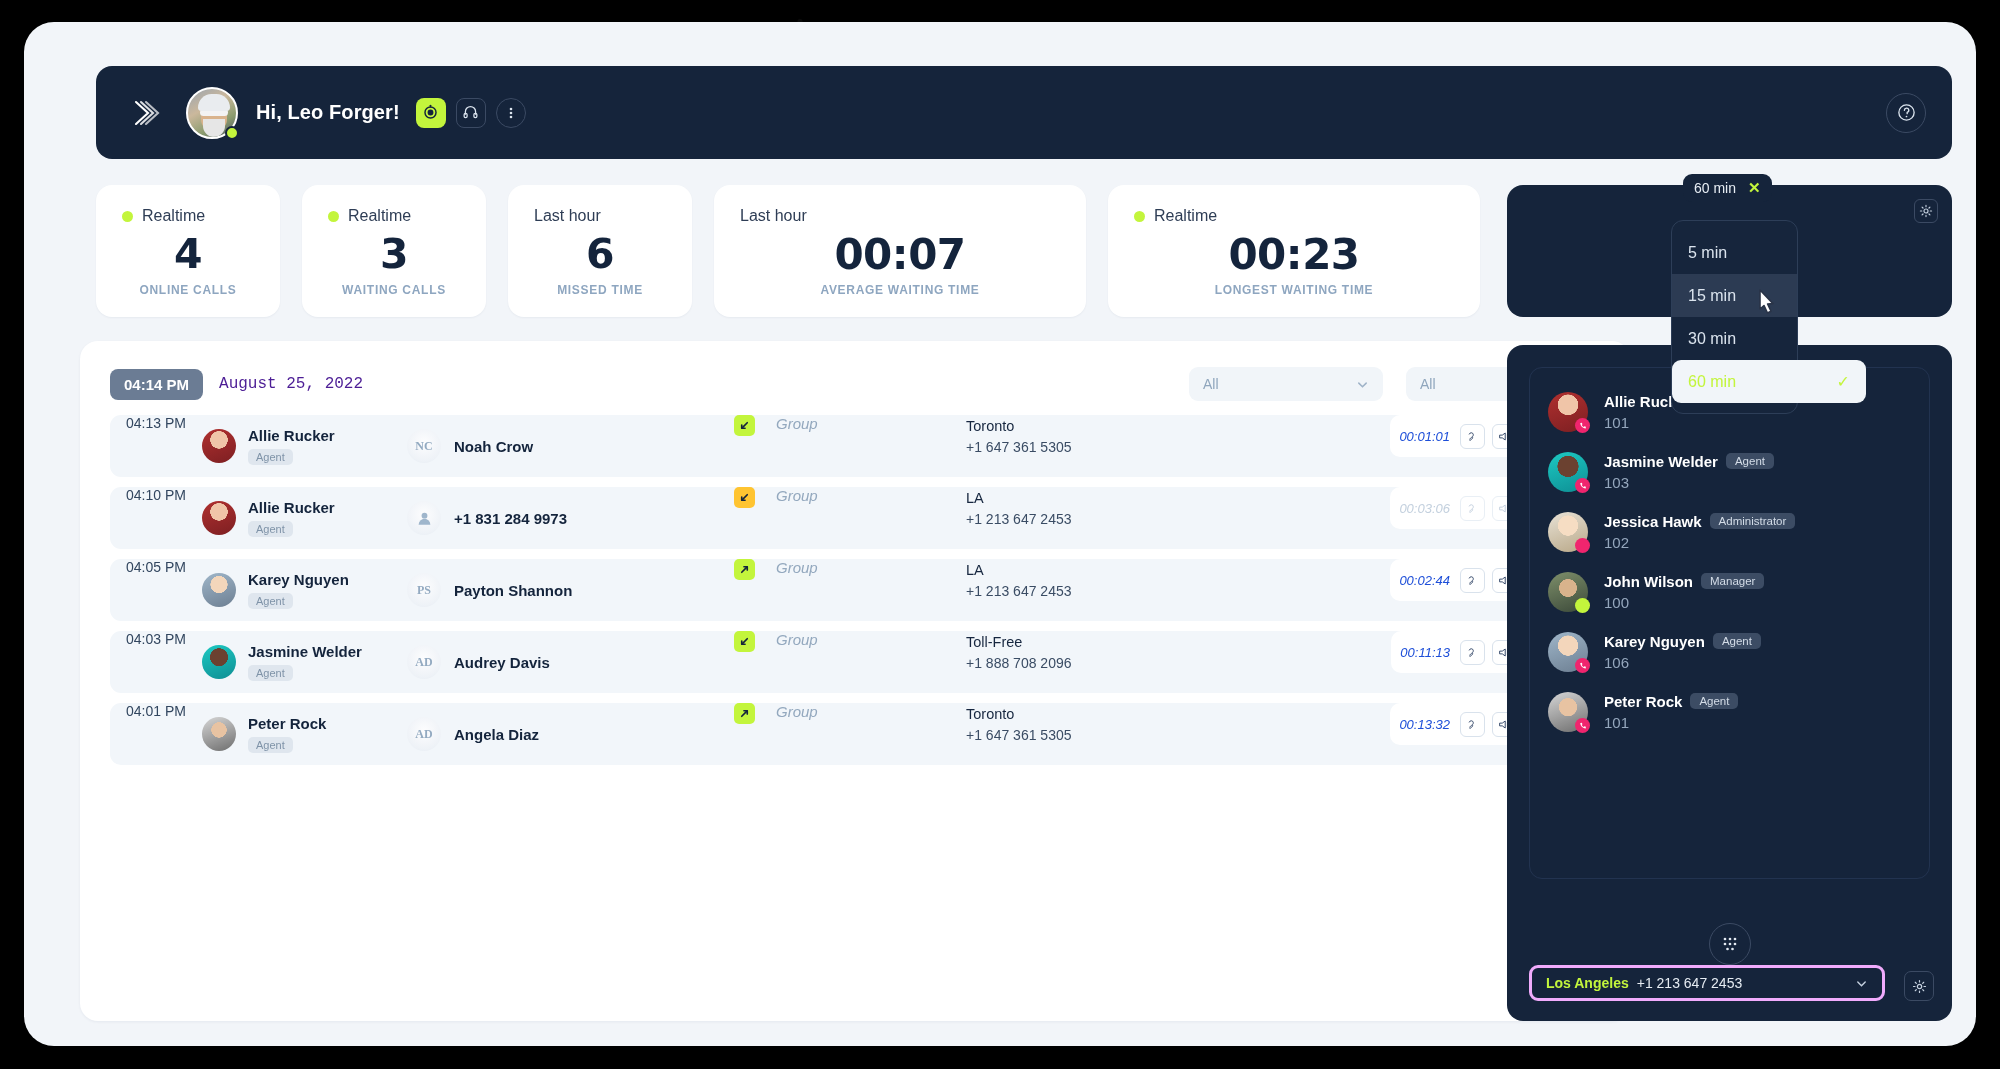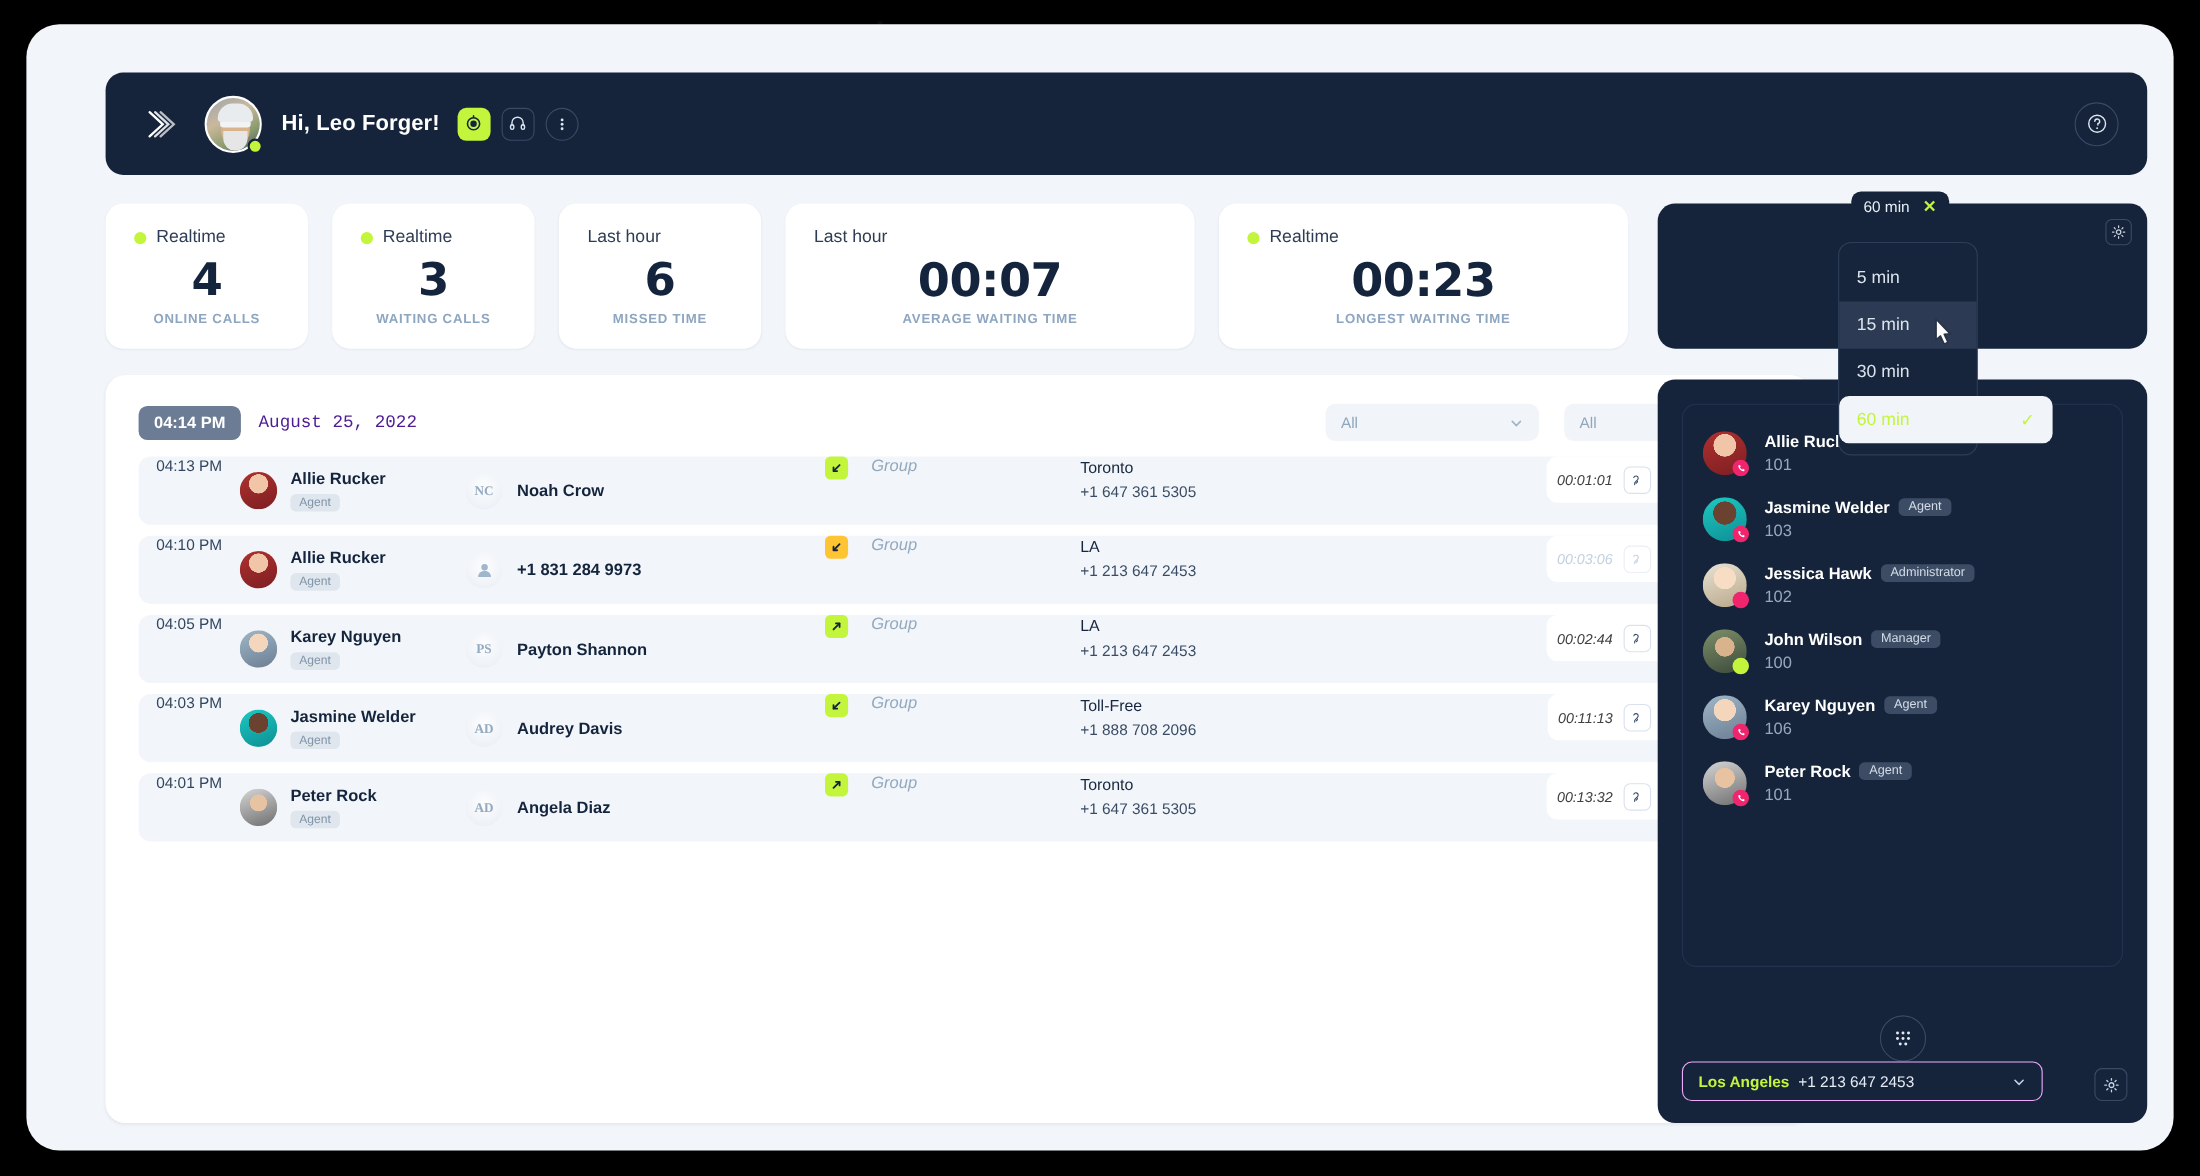--- a/index.html
+++ b/index.html
@@ -97,21 +97,21 @@
     font-family:"DejaVu Sans", sans-serif;
   }
   .stat.w2 .stat-val { font-size:42px; }
   .stat-lbl {
     text-align:center; font-size:12px; letter-spacing:.7px;
     color:#8ea6c0; font-weight:bold;
   }
 
   
   .panel {
-    position:absolute; left:72px; top:319px;
+    position:absolute; left:56px; top:319px;
     width:1550px; height:680px;
     background:#fff; border-radius:18px;
     box-shadow:0 1px 3px rgba(20,40,80,.06);
   }
   .panel-head { display:flex; align-items:center; padding:26px 30px 0 30px; }
   .time-pill {
     background:#6b7c94; color:#fff; font-size:15px; font-weight:bold;
     padding:7px 14px; border-radius:8px;
   }
   .date-lbl { color:#4c1d95; font-size:16px; margin-left:16px;font-family:Liberation Mono, monospace; }
@@ -155,21 +155,21 @@
   }
   .dir-badge.lime { background:#c3f53c; }
   .dir-badge.amber { background:#ffc431; }
   .r-group { width:190px; flex:none; font-style:italic; font-size:15px; color:#93a8be; }
   .r-loc { width:208px; flex:none; font-size:14px; color:#3a4c64; line-height:1.55; }
   .r-loc b { display:block; font-weight:normal; color:#16263f; font-size:14.5px; }
   .r-act {
     margin-left:auto; background:#fff; border-radius:10px; height:42px;
     display:flex; align-items:center; gap:7px; padding:0 9px;
   }
-  .dur { font-size:13px; font-style:italic; color:#404040; margin-right:3px; }
+  .dur { font-size:13px; font-style:italic; color:#1d4ed8; margin-right:3px; }
   .abtn {
     width:25px; height:25px; border:1px solid #d9e2ec; border-radius:6px;
     display:flex; align-items:center; justify-content:center; color:#35496a;
   }
   .row.dim .r-act { background:#fff; }
   .row.dim .abtn { border-color:#e9eff5; color:#c3d0de; }
   .row.dim .dur { color:#c3d0de; }
 
   
   .kpi-card {
@@ -213,22 +213,22 @@
     vertical-align:2px; font-weight:normal;
   }
   .ag-ext { color:#95a7bd; font-size:15px; margin-top:3px; }
 
   .dialpad {
     position:absolute; left:50%; transform:translateX(-50%); top:578px;
     width:42px; height:42px; border-radius:50%; border:1.5px solid #3b4a63;
     display:flex; align-items:center; justify-content:center;
   }
   .loc-bar {
-    position:absolute; left:22px; bottom:20px; width:328px; height:36px;
-    border:1px solid #f0abfc; border-radius:9px;
+    position:absolute; left:22px; bottom:20px; width:356px; height:36px;
+    border:3px solid #f0abfc; border-radius:9px;
     display:flex; align-items:center; padding:0 14px; gap:8px;
   }
   .loc-city { color:#c3f53c; font-size:14px; font-weight:bold; }
   .loc-num { color:#e6ecf3; font-size:14px; }
   .loc-bar .chev { margin-left:auto; }
   .loc-gear {
     position:absolute; right:18px; bottom:20px; width:30px; height:30px;
     border:1px solid #3b4a63; border-radius:7px;
     display:flex; align-items:center; justify-content:center;
   }

